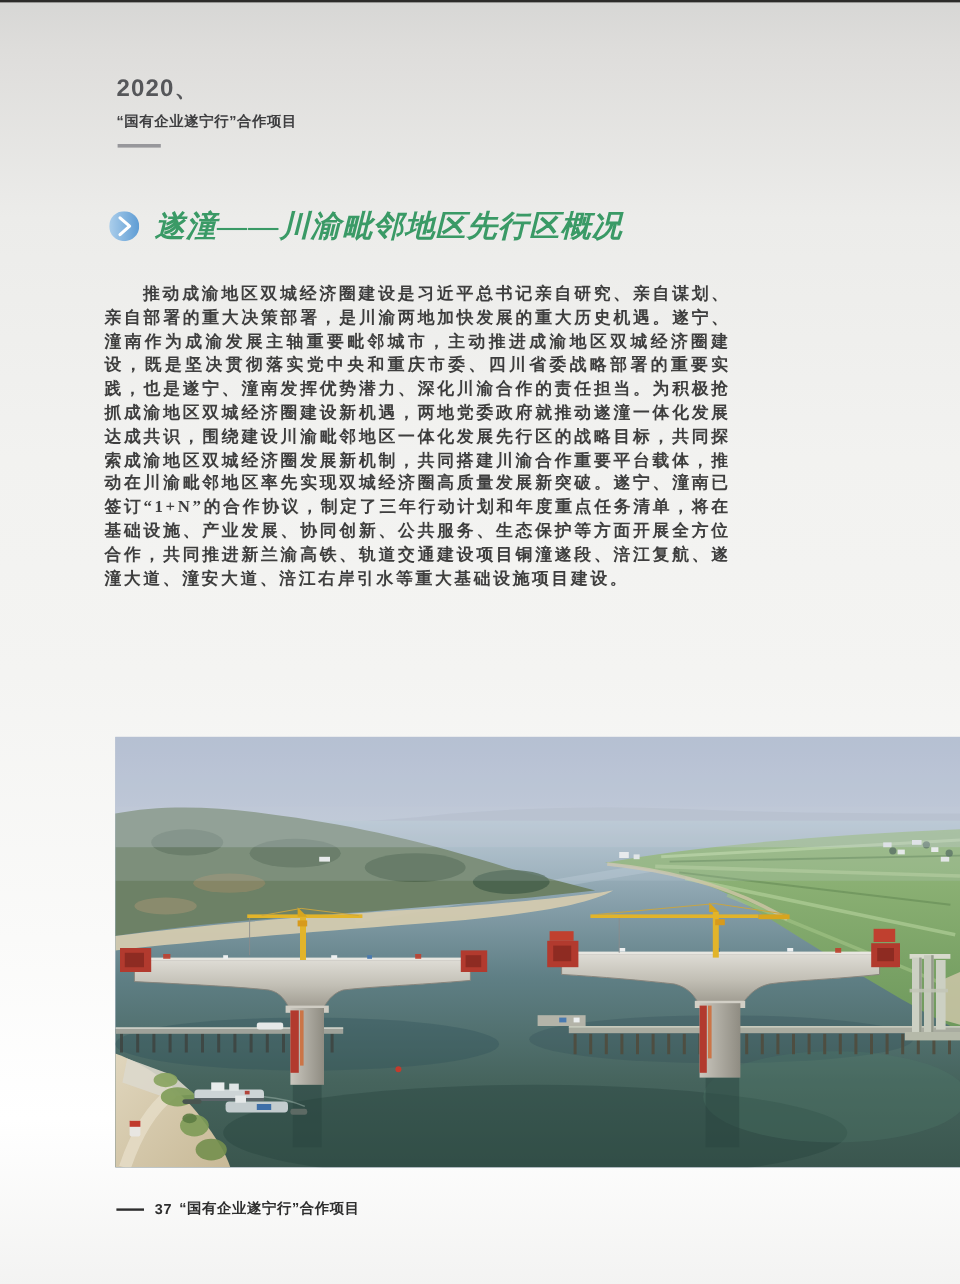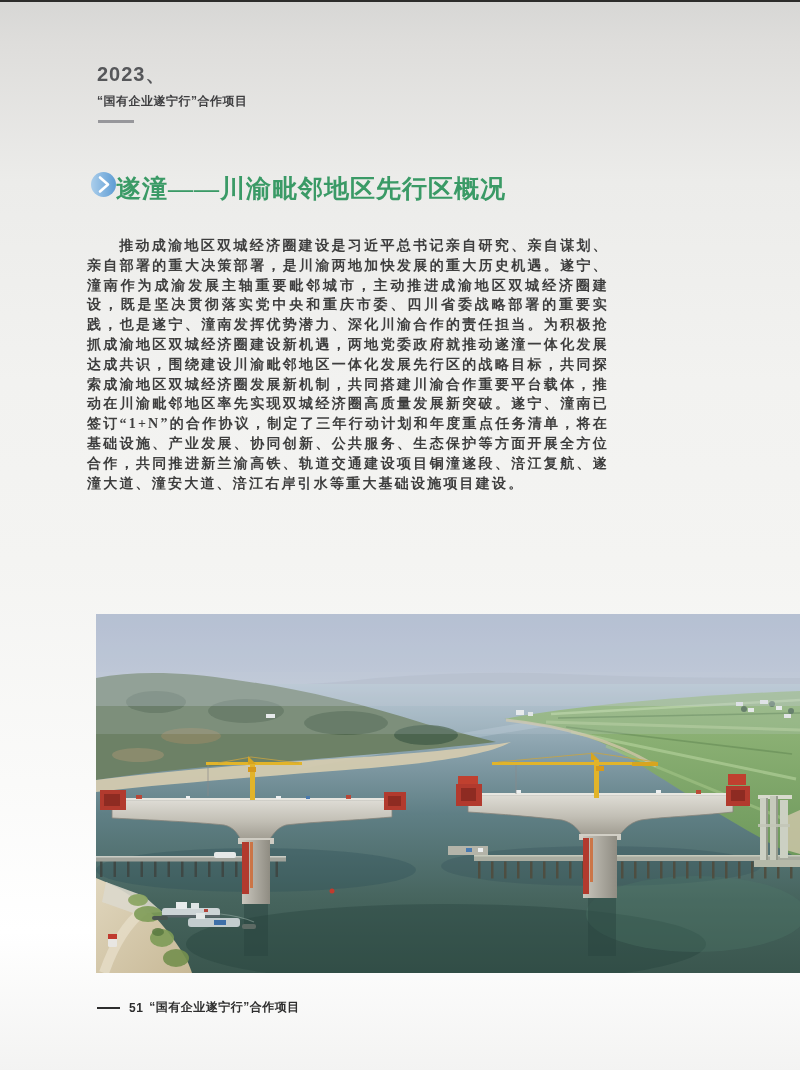--- a/index.html
+++ b/index.html
@@ -8,21 +8,21 @@
     border-top:2px solid #2c2c2a;
     background:linear-gradient(to bottom,
       #d7d7d5 0px,#dedddb 40px,#ececea 180px,#f2f2f0 380px,
       #f4f4f2 560px,#fafaf9 780px,#ffffff 930px,#f3f3f2 1070px);
     font-family:"Liberation Sans","DejaVu Sans",sans-serif;
   }
   .hdr{position:absolute;left:97px;top:60px;color:var(--header-gray,#56575a);}
   .hdr-year{font-size:20px;font-weight:900;letter-spacing:1px;line-height:24px;}
   .hdr-sub{font-size:12px;font-weight:700;color:#3e3e40;margin-top:7px;letter-spacing:.5px;}
   .hdr-rule{position:absolute;left:98px;top:118px;width:36px;height:3px;background:#97979b;}
-  .title-row{position:absolute;left:91px;top:170px;display:flex;}
+  .title-row{position:absolute;left:91px;top:170px;display:flex;align-items:center;gap:13px;font-style:italic;}
   .title-icon{width:25px;height:25px;flex:0 0 auto;display:block;}
   .sec-title{
     margin:0;font-family:"Liberation Serif","DejaVu Serif",serif;
     font-size:25px;font-weight:700;letter-spacing:1px;
     color:var(--title-green,#3a9a66);white-space:nowrap;
   }
   .para{
     position:absolute;left:87px;top:234px;width:522px;margin:0;
     font-size:14px;line-height:19.8px;letter-spacing:2.2px;
     font-weight:600;color:var(--body-text,#3e3e3e);
@@ -40,21 +40,21 @@
   .footer-dash{display:inline-block;width:23px;height:2px;background:#2e2e2e;margin-right:9px;}
   .footer-num{font-weight:700;margin-right:6px;}
   .footer-text{font-weight:600;}
 </style>
 </head>
 <body>
 
 <div class="page">
 
   <header class="hdr">
-    <div class="hdr-year">2023、</div>
+    <div class="hdr-year">2020、</div>
     <div class="hdr-sub">“国有企业遂宁行”合作项目</div>
   </header>
   <div class="hdr-rule"></div>
 
   <section class="title-row">
     <span class="title-icon">
       <svg viewBox="0 0 25 25" width="25" height="25">
         <defs>
           <linearGradient id="icong" x1="0" y1="0" x2="1" y2="0">
             <stop offset="0" stop-color="var(--icon-blue-light,#abceeb)"></stop>
@@ -263,17 +263,17 @@
         <rect x="146" y="310" width="14" height="5" rx="2" fill="#5d6a64"></rect>
         <path d="M124,300 q20,2 34,8" stroke="#9fb5ae" stroke-width="1.2" fill="none" opacity="0.5"></path>
       </g>
       <circle cx="236" cy="277" r="2.5" fill="#c23b2d"></circle>
       <rect x="0" y="0" width="704" height="120" fill="#c9d0dc" opacity="0.18"></rect>
     </svg>
   </figure>
 
   <footer class="footer">
     <span class="footer-dash"></span>
-    <span class="footer-num">51</span>
+    <span class="footer-num">37</span>
     <span class="footer-text">“国有企业遂宁行”合作项目</span>
   </footer>
 
 </div>
 
 </body></html>

